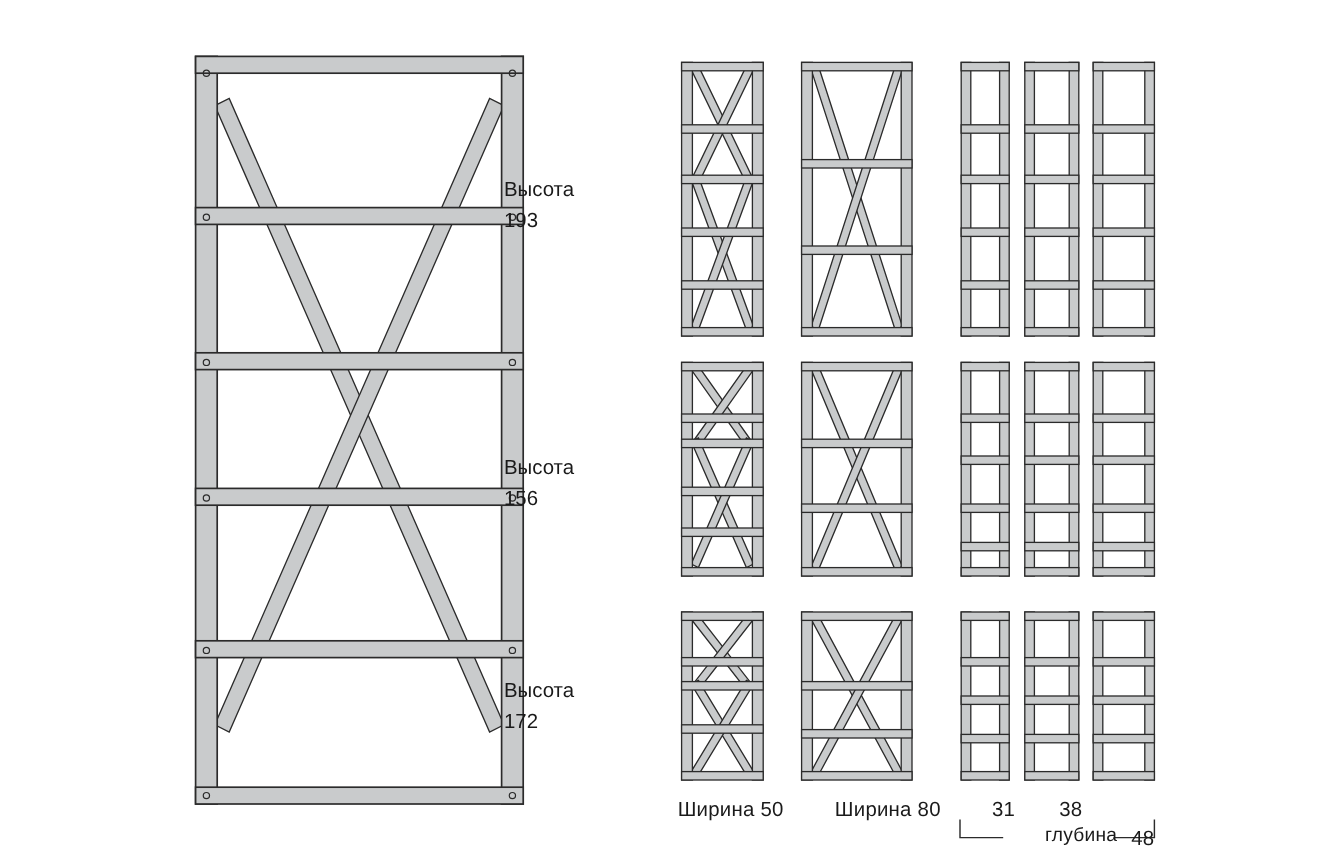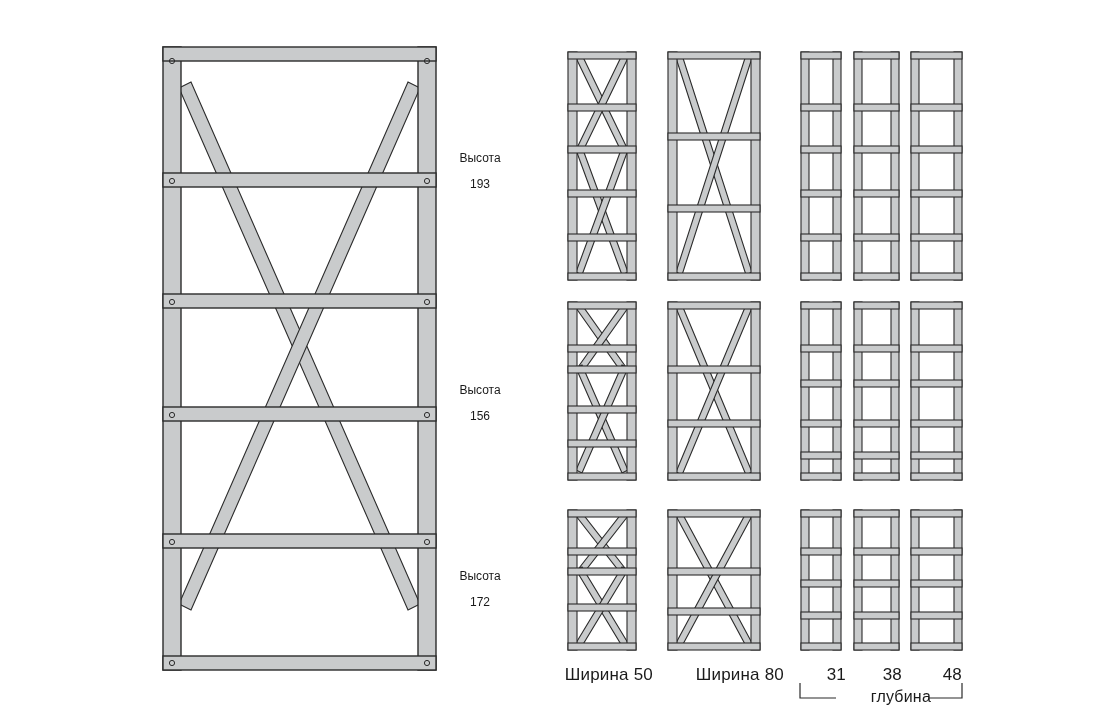--- a/index.html
+++ b/index.html
@@ -29,22 +29,21 @@
     white-space: nowrap;
     text-align: right;
     letter-spacing: 0.2px;
   }
   .label.small {
     font-size: 16px;
   }
   .row-label {
     position: absolute;
     width: 120px;
-    text-align: center;
-    font-size: 12px;
+    font-size: 17px;
     line-height: 26px;
   }
   .row-label .num {
     display: block;
   }
 </style>
 </head>
 <body>
 
 <svg id="canvas" viewBox="0 0 1120 717" xmlns="http://www.w3.org/2000/svg">
@@ -284,15 +283,15 @@
 <div class="row-label" style="left:420px; top:563px;">
   <span class="num">Высота</span>
   <span class="num">172</span>
 </div>
 
 <div class="label" style="left:553px; top:665px; width:100px;">Ширина 50</div>
 <div class="label" style="left:664px; top:665px; width:100px;margin-left:20px;">Ширина 80</div>
 
 <div class="label" style="left:796px; top:665px; width:50px;">31</div>
 <div class="label" style="left:852px; top:665px; width:50px;">38</div>
-<div class="label" style="left:912px; top:665px; width:50px;">48</div>
+<div class="label" style="left:912px; top:689px; width:50px;">48</div>
 
 <div class="label small" style="left:831px; top:688px; width:100px;">глубина</div>
 
 </body></html>

